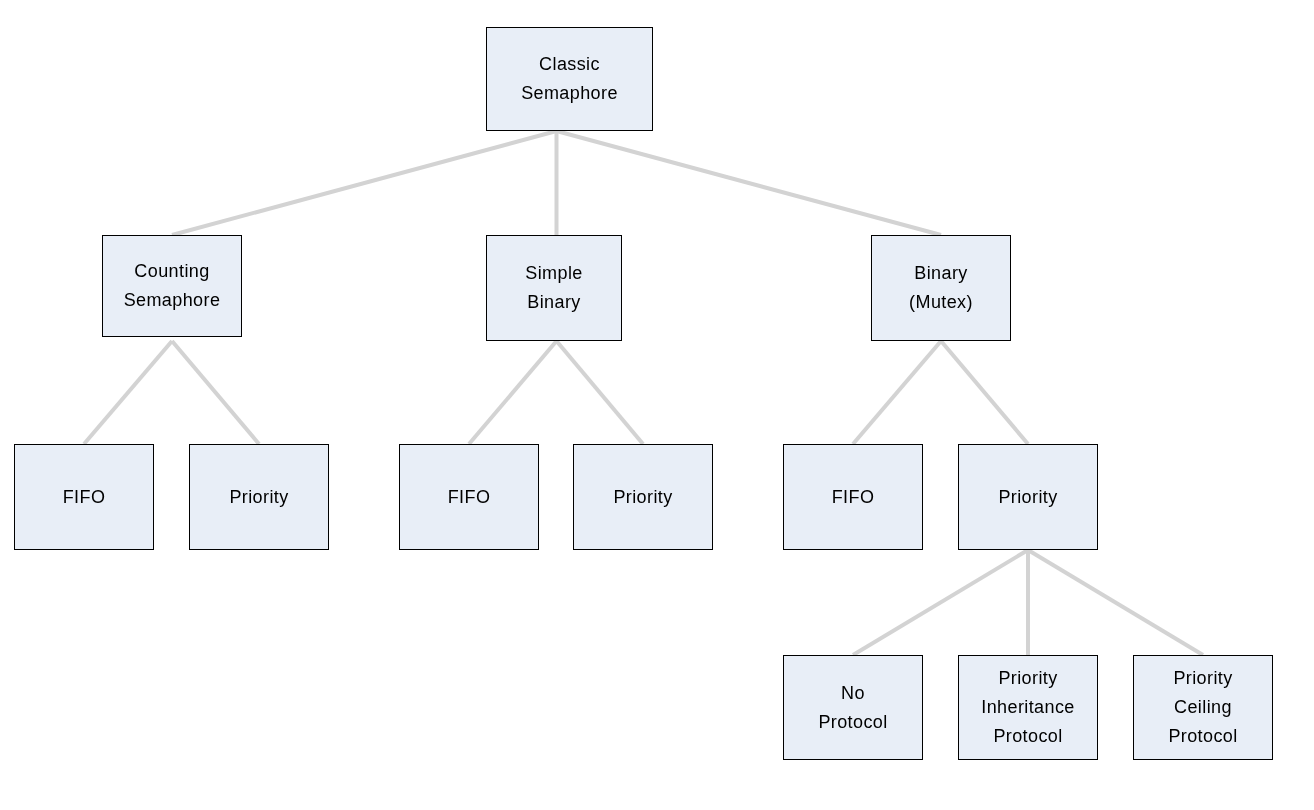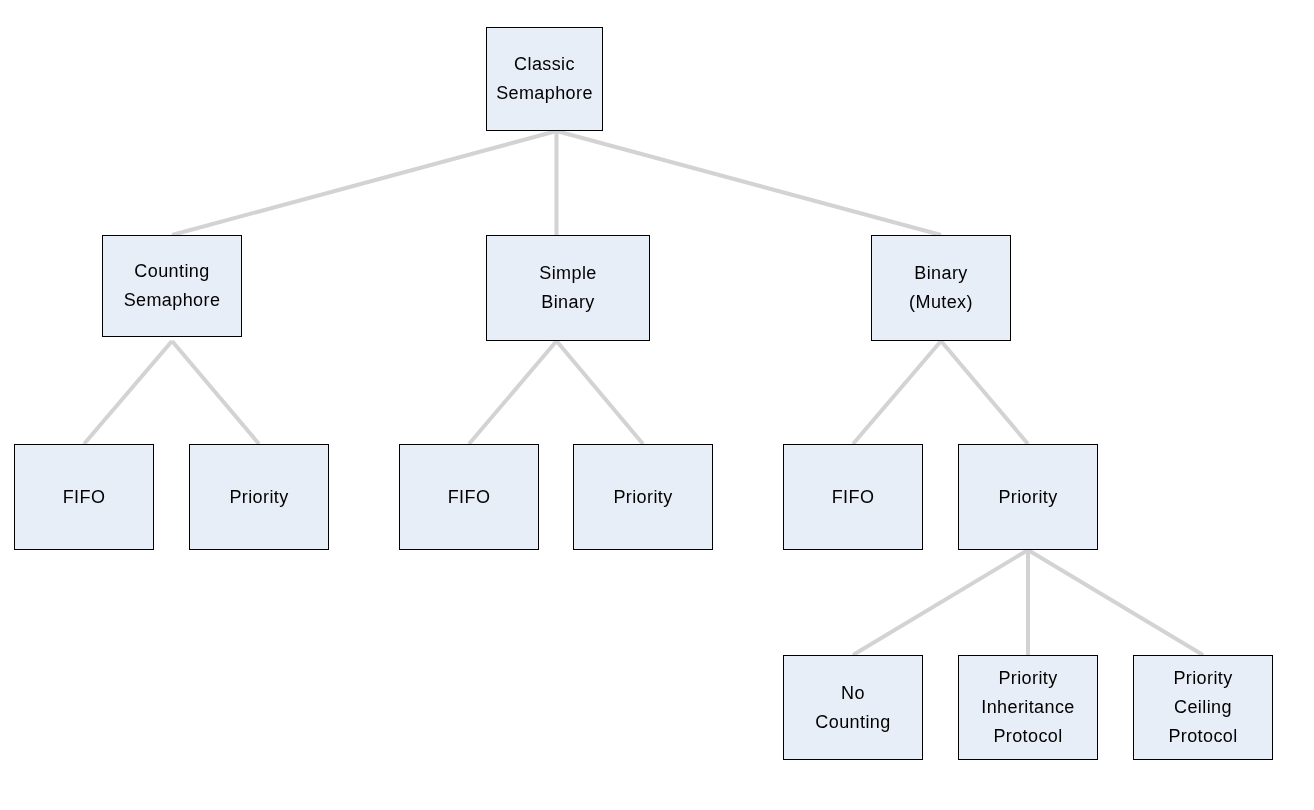--- a/index.html
+++ b/index.html
@@ -58,31 +58,31 @@
     <line x1="172" y1="341" x2="259" y2="444"></line>
     <line x1="556.5" y1="341" x2="469" y2="444"></line>
     <line x1="556.5" y1="341" x2="643" y2="444"></line>
     <line x1="941" y1="341" x2="853" y2="444"></line>
     <line x1="941" y1="341" x2="1028" y2="444"></line>
     <line x1="1028" y1="550" x2="853" y2="655"></line>
     <line x1="1028" y1="550" x2="1028" y2="655"></line>
     <line x1="1028" y1="550" x2="1203" y2="655"></line>
   </svg>
 
-  <div class="node" style="left:486px; top:27px;  width:117px; height:104px">
+  <div class="node" style="left:486px; top:27px;  width:167px; height:104px">
     <span class="node-label">Classic
 Semaphore</span>
   </div>
 
   <div class="node" style="left:102px; top:235px; width:140px; height:102px">
     <span class="node-label">Counting
 Semaphore</span>
   </div>
 
-  <div class="node" style="left:486px; top:235px; width:164px; height:106px">
+  <div class="node" style="left:486px; top:235px; width:136px; height:106px">
     <span class="node-label">Simple
 Binary</span>
   </div>
 
   <div class="node" style="left:871px; top:235px; width:140px; height:106px">
     <span class="node-label">Binary
 (Mutex)</span>
   </div>
 
   <div class="node" style="left:14px;  top:444px; width:140px; height:106px">
@@ -104,21 +104,21 @@
   <div class="node" style="left:783px; top:444px; width:140px; height:106px">
     <span class="node-label">FIFO</span>
   </div>
 
   <div class="node" style="left:958px; top:444px; width:140px; height:106px">
     <span class="node-label">Priority</span>
   </div>
 
   <div class="node" style="left:783px; top:655px; width:140px; height:105px">
     <span class="node-label">No
-Counting</span>
+Protocol</span>
   </div>
 
   <div class="node" style="left:958px; top:655px; width:140px; height:105px">
     <span class="node-label">Priority
 Inheritance
 Protocol</span>
   </div>
 
   <div class="node" style="left:1133px; top:655px; width:140px; height:105px">
     <span class="node-label">Priority

